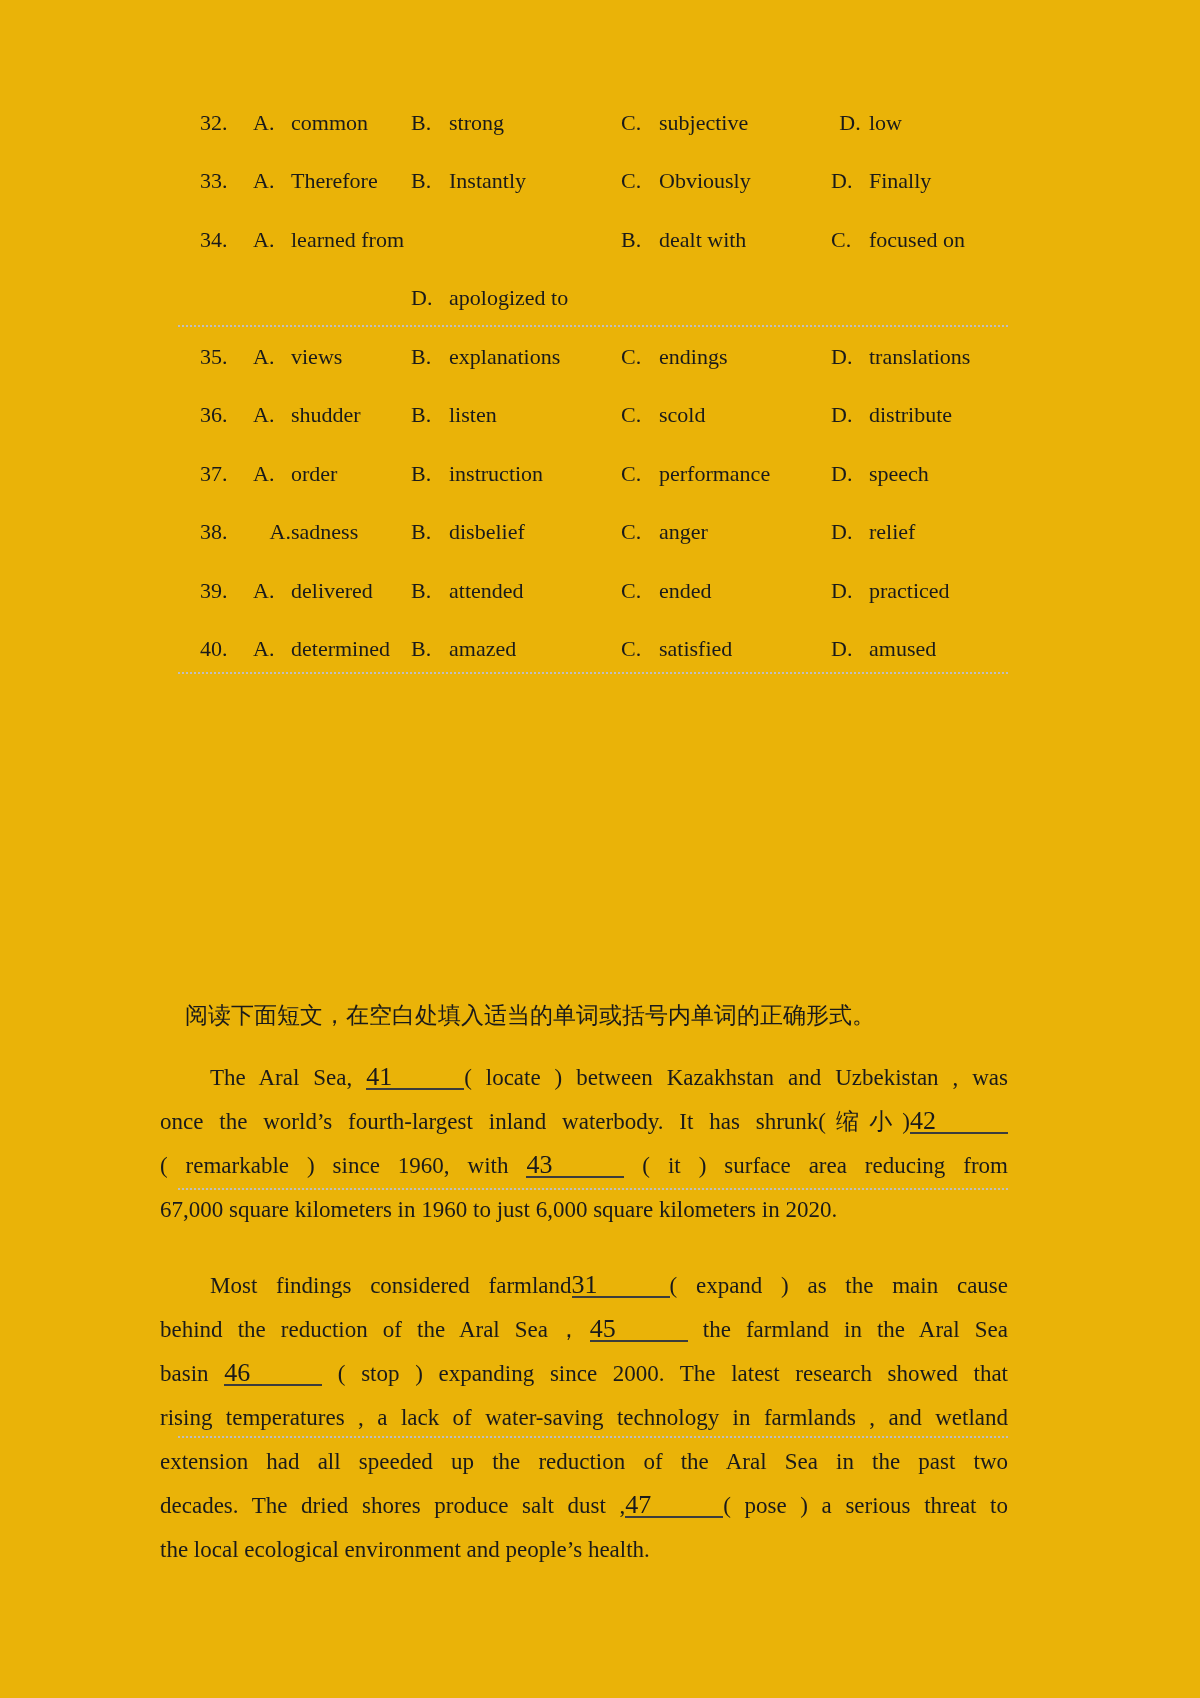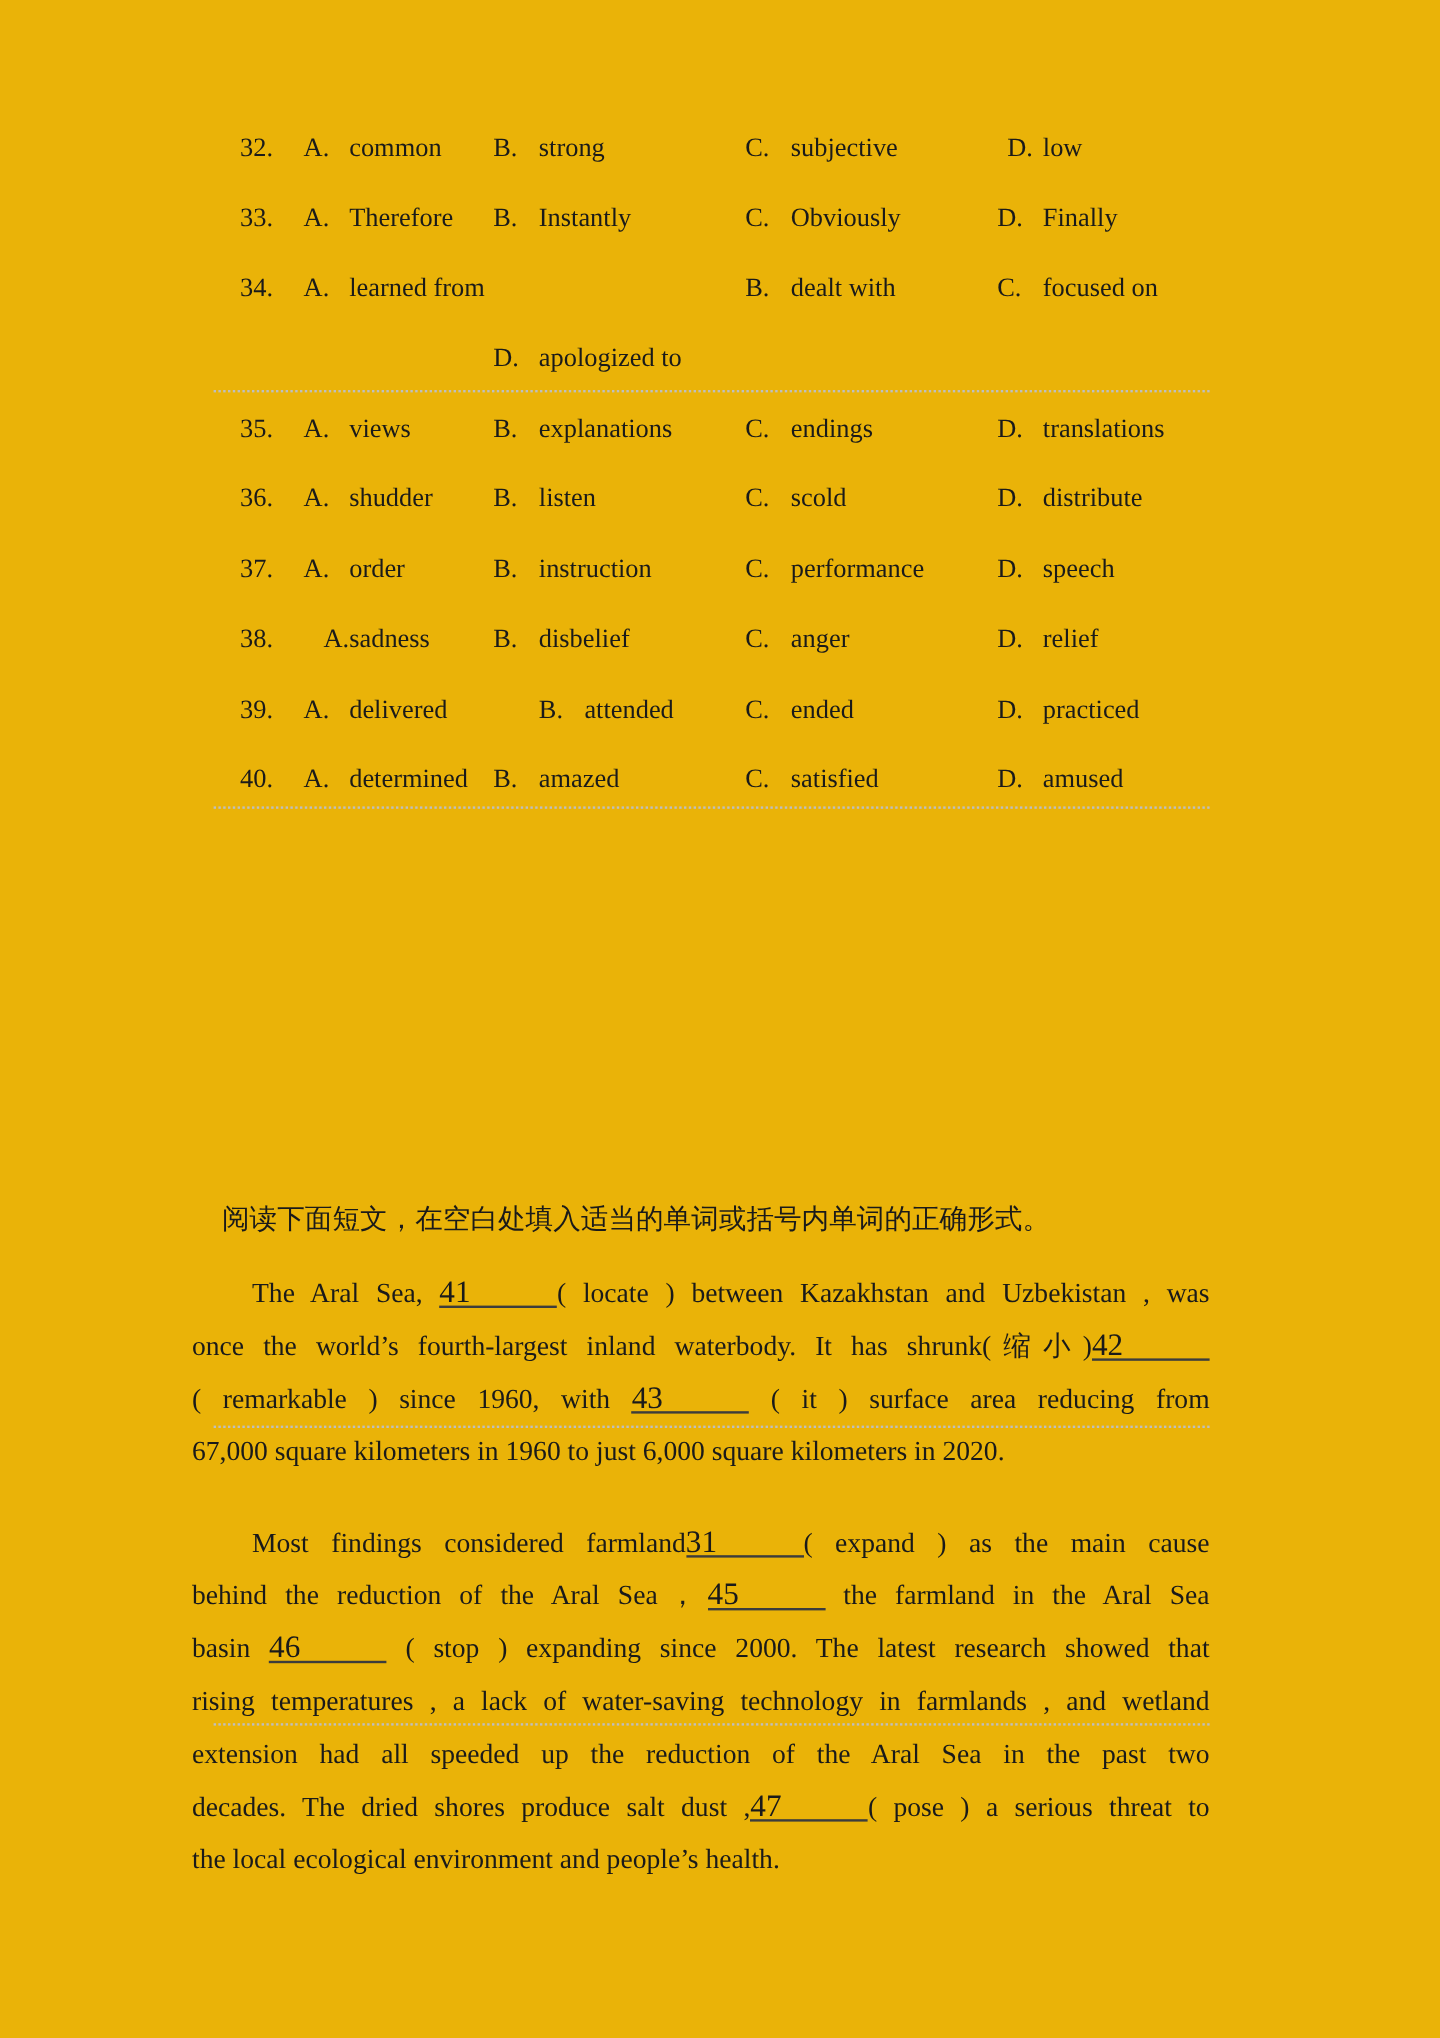--- a/index.html
+++ b/index.html
@@ -79,21 +79,21 @@
       <div class="mcq-row" style="top: 519px;">
         <span class="qnum">38.</span>
         <span class="opt" style="left: 253px; text-align: right;"><span class="letter">A.</span><span>sadness</span></span>
         <span class="opt" style="left: 411px;"><span class="letter">B.</span><span>disbelief</span></span>
         <span class="opt" style="left: 621px;"><span class="letter">C.</span><span>anger</span></span>
         <span class="opt" style="left: 831px;"><span class="letter">D.</span><span>relief</span></span>
       </div>
       <div class="mcq-row" style="top: 578px;">
         <span class="qnum">39.</span>
         <span class="opt" style="left: 253px;"><span class="letter">A.</span><span>delivered</span></span>
-        <span class="opt" style="left: 411px; margin-left: 38px;"><span class="letter">B.</span><span>attended</span></span>
+        <span class="opt" style="left: 411px;"><span class="letter">B.</span><span>attended</span></span>
         <span class="opt" style="left: 621px;"><span class="letter">C.</span><span>ended</span></span>
         <span class="opt" style="left: 831px;"><span class="letter">D.</span><span>practiced</span></span>
       </div>
       <div class="mcq-row" style="top: 636px;">
         <span class="qnum">40.</span>
         <span class="opt" style="left: 253px;"><span class="letter">A.</span><span>determined</span></span>
         <span class="opt" style="left: 411px;"><span class="letter">B.</span><span>amazed</span></span>
         <span class="opt" style="left: 621px;"><span class="letter">C.</span><span>satisfied</span></span>
         <span class="opt" style="left: 831px;"><span class="letter">D.</span><span>amused</span></span>
       </div>

